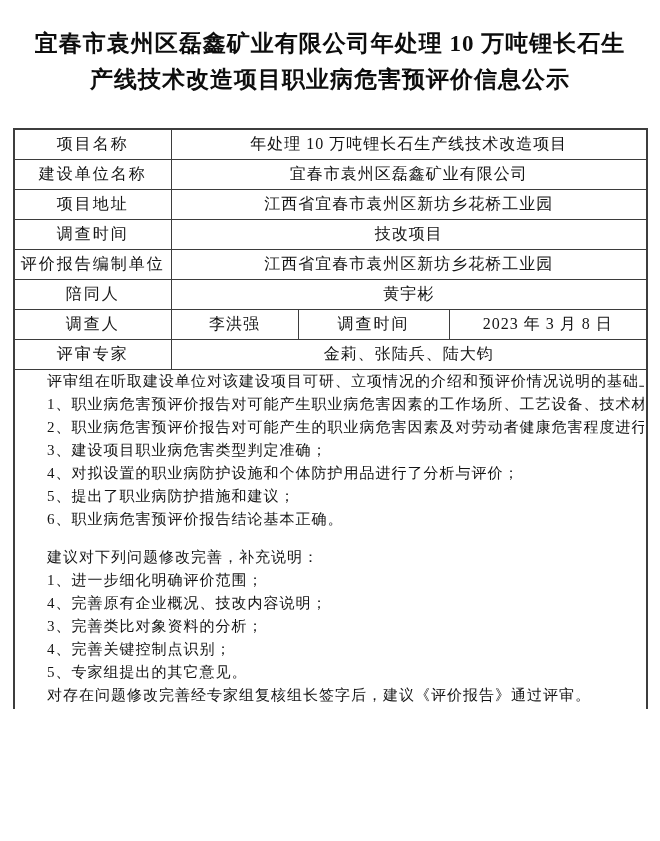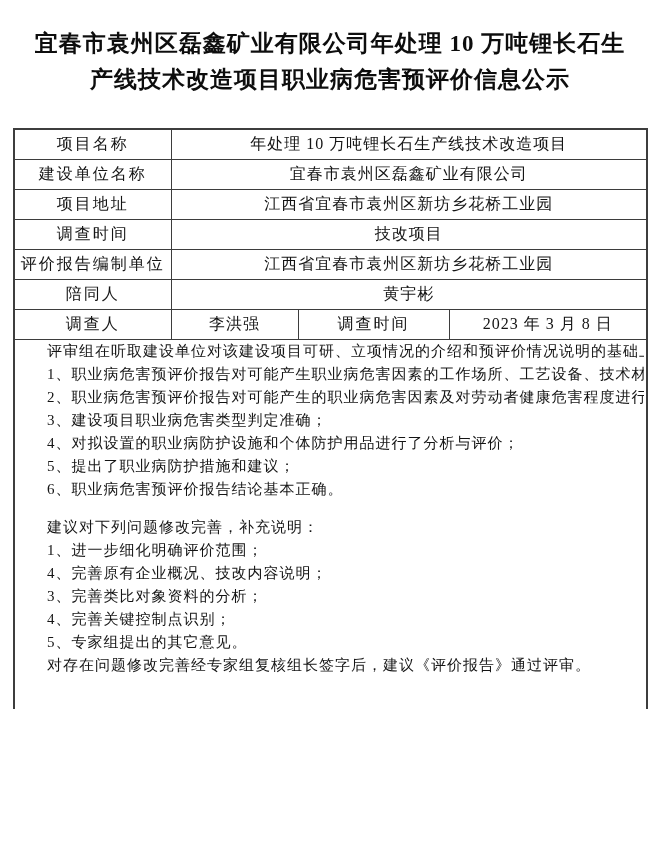--- a/index.html
+++ b/index.html
@@ -114,20 +114,24 @@
         <td class="lbl">陪同人</td>
         <td class="val" colspan="3">黄宇彬</td>
       </tr>
       <tr>
         <td class="lbl">调查人</td>
         <td class="val">李洪强</td>
         <td class="lbl">调查时间</td>
         <td class="val">2023 年 3 月 8 日</td>
       </tr>
       <tr>
+        <td class="lbl">评审专家</td>
+        <td class="val" colspan="3">金莉、张陆兵、陆大钧</td>
+      </tr>
+      <tr>
         <td class="opinion-cell" colspan="4">
           <div class="op-wrap">
             <p class="op-p">评审组在听取建设单位对该建设项目可研、立项情况的介绍和预评价情况说明的基础上，查阅了有关资料，评审了《评价报告》，经过认真讨论，形成以下意见：</p>
             <p class="op-p">1、职业病危害预评价报告对可能产生职业病危害因素的工作场所、工艺设备、技术材料等进行了描述；</p>
             <p class="op-p">2、职业病危害预评价报告对可能产生的职业病危害因素及对劳动者健康危害程度进行了分析和评价；</p>
             <p class="op-p">3、建设项目职业病危害类型判定准确；</p>
             <p class="op-p">4、对拟设置的职业病防护设施和个体防护用品进行了分析与评价；</p>
             <p class="op-p">5、提出了职业病防护措施和建议；</p>
             <p class="op-p gap-after">6、职业病危害预评价报告结论基本正确。</p>
             <p class="op-p">建议对下列问题修改完善，补充说明：</p>

